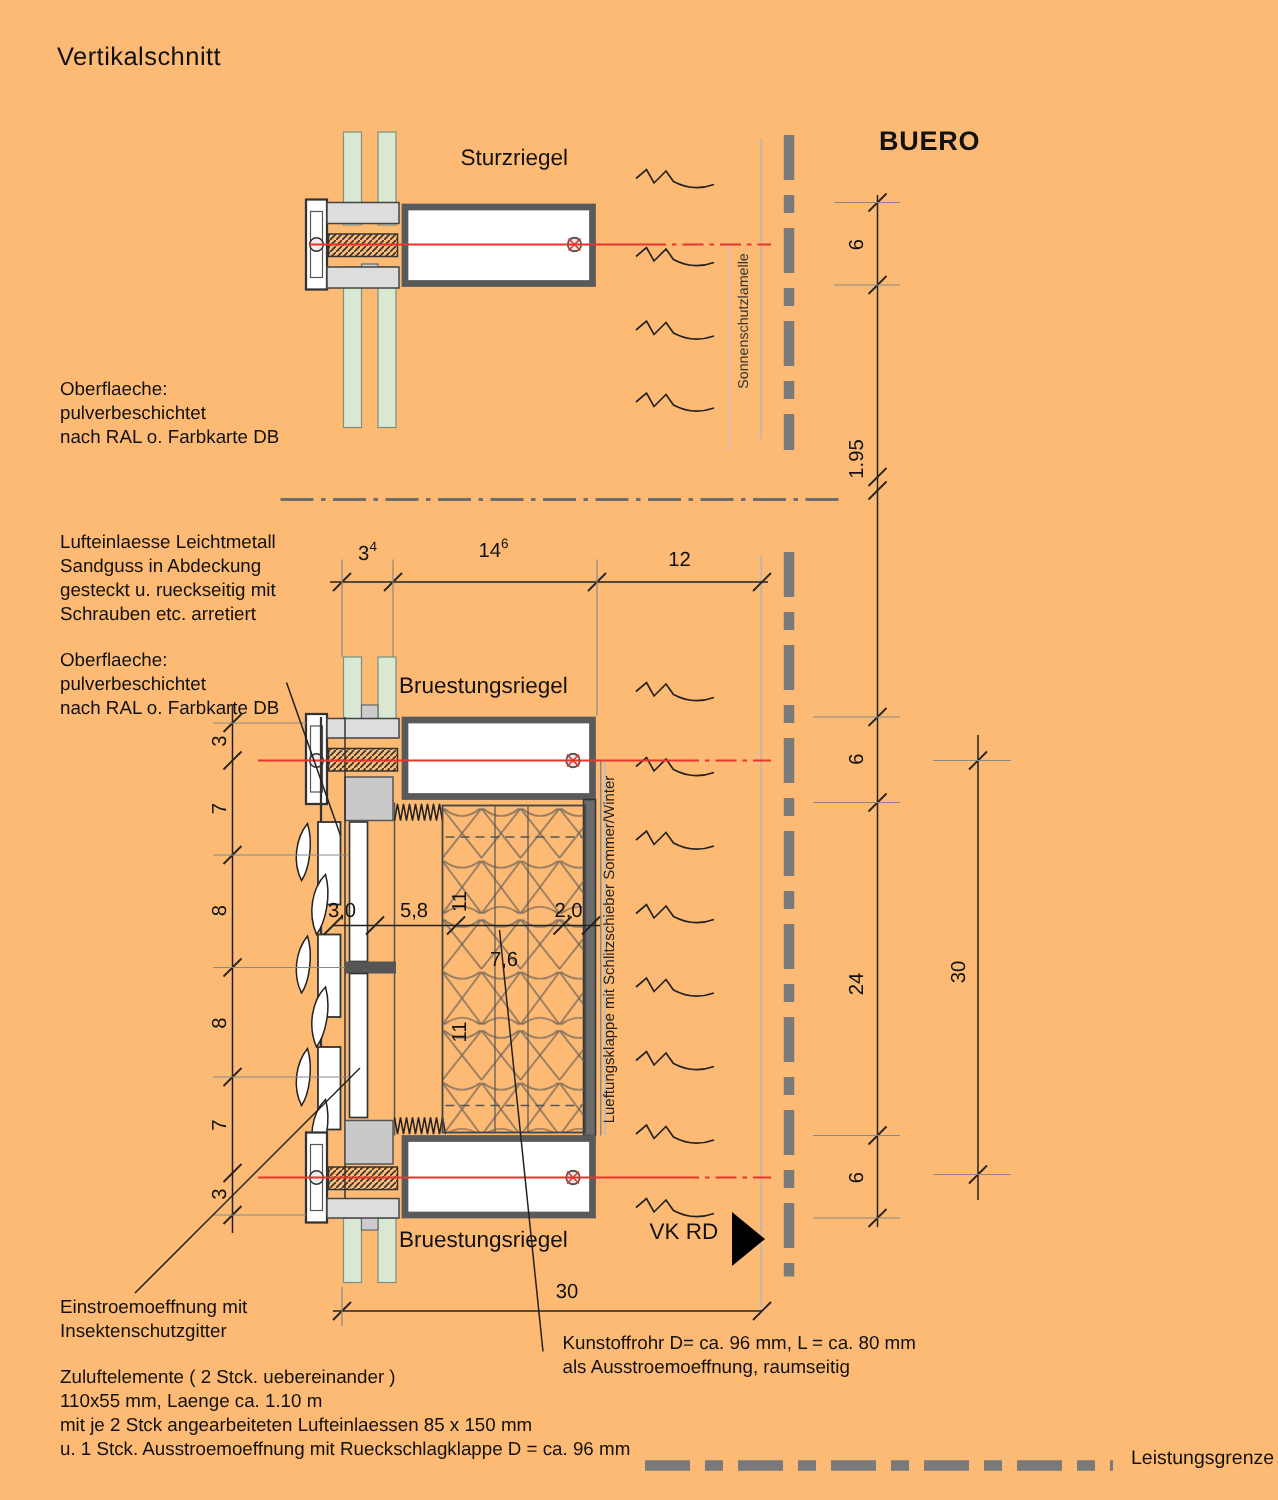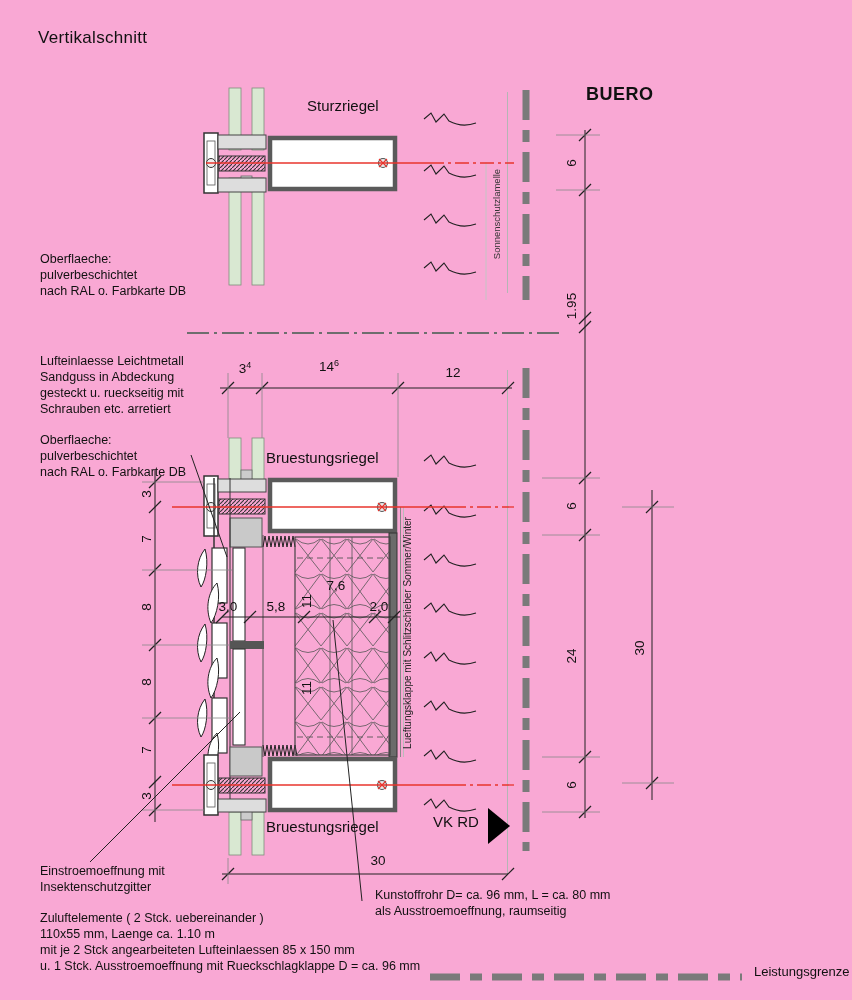--- a/index.html
+++ b/index.html
@@ -1,16 +1,16 @@
 <!DOCTYPE html>
 <html><head>
 <meta charset="utf-8">
 <style>
   html,body{margin:0;padding:0;background:#fff;}
-  #stage{position:relative;width:852px;height:1000px;background:#f9a8d4;overflow:hidden;
+  #stage{position:relative;width:852px;height:1000px;background:#fdba74;overflow:hidden;
          font-family:"Liberation Sans",sans-serif;color:#111;}
   #stage svg{position:absolute;left:0;top:0;}
   .txt{position:absolute;white-space:pre;line-height:16px;font-size:12.5px;color:#111;}
   .title{font-size:17px;letter-spacing:.3px;}
   .lbl{font-size:15px;text-align:right;}
   .big{font-size:18px;font-weight:bold;letter-spacing:.5px;}
   .dim{position:absolute;font-size:13.5px;transform:translate(-50%,0);white-space:nowrap;}
   .v{position:absolute;white-space:nowrap;transform:translate(-50%,-50%) rotate(-90deg);}
   .vdim{font-size:13.5px;}
   .vsmall{font-size:9.5px;color:#333;}
@@ -279,21 +279,21 @@
   <div class="txt" style="left:754px;top:964px;font-size:13px">Leistungsgrenze</div>
 
   <div class="v vsmall" style="left:496px;top:214px">Sonnenschutzlamelle</div>
   <div class="v" style="left:407px;top:633px;font-size:10px;color:#222">Lueftungsklappe mit Schlitzschieber  Sommer/Winter</div>
 
   <div class="dim" style="left:245px;top:361px"><span>3</span><sup>4</sup></div>
   <div class="dim" style="left:329px;top:359px"><span>14</span><sup>6</sup></div>
   <div class="dim" style="left:453px;top:365px">12</div>
   <div class="dim" style="left:228px;top:599px">3,0</div>
   <div class="dim" style="left:276px;top:599px">5,8</div>
-  <div class="dim" style="left:336px;top:578px">7,6</div>
+  <div class="dim" style="left:336px;top:632px">7,6</div>
   <div class="dim" style="left:379px;top:599px">2,0</div>
   <div class="dim" style="left:378px;top:853px">30</div>
 
   <div class="v vdim" style="left:146px;top:494px">3</div>
   <div class="v vdim" style="left:146px;top:539px">7</div>
   <div class="v vdim" style="left:146px;top:607px">8</div>
   <div class="v vdim" style="left:146px;top:682px">8</div>
   <div class="v vdim" style="left:146px;top:750px">7</div>
   <div class="v vdim" style="left:146px;top:796px">3</div>
 

